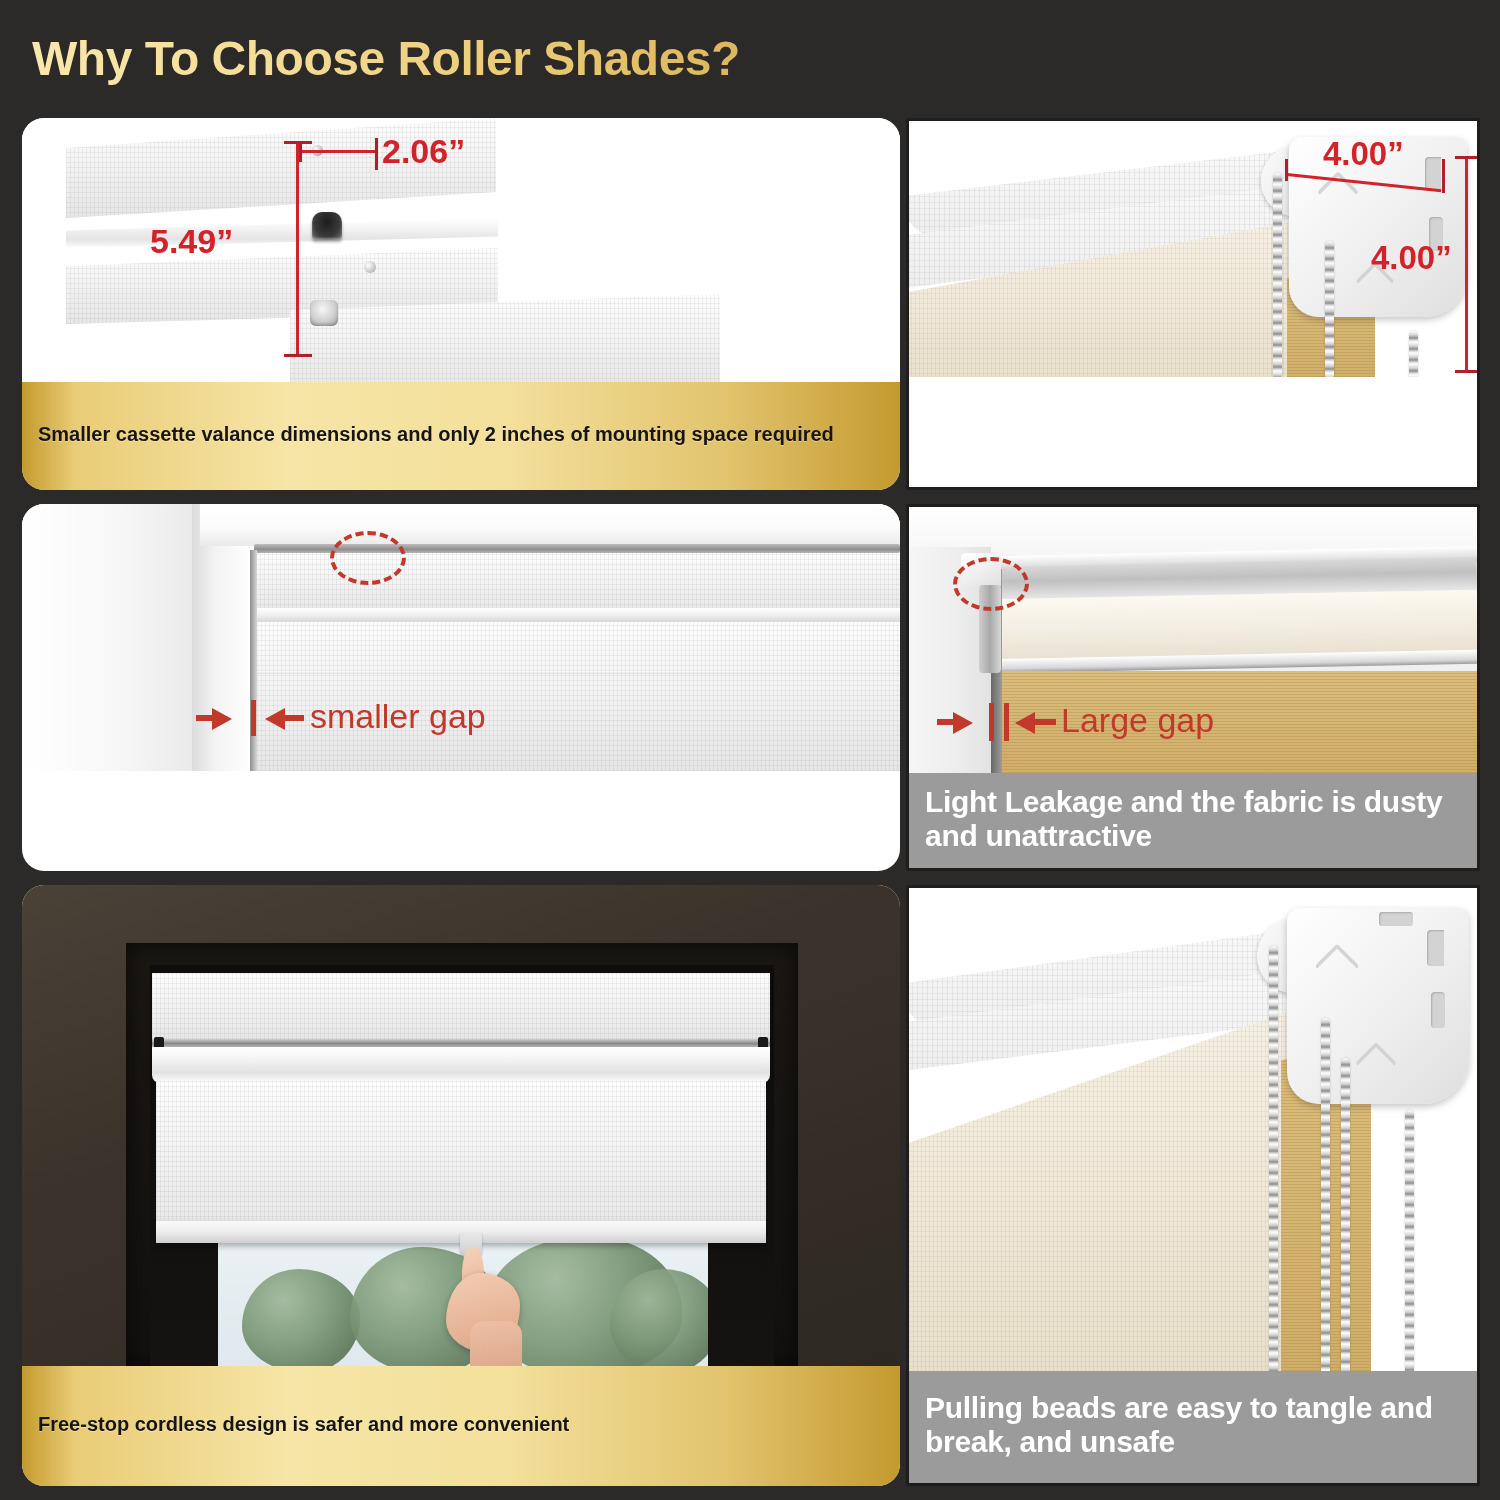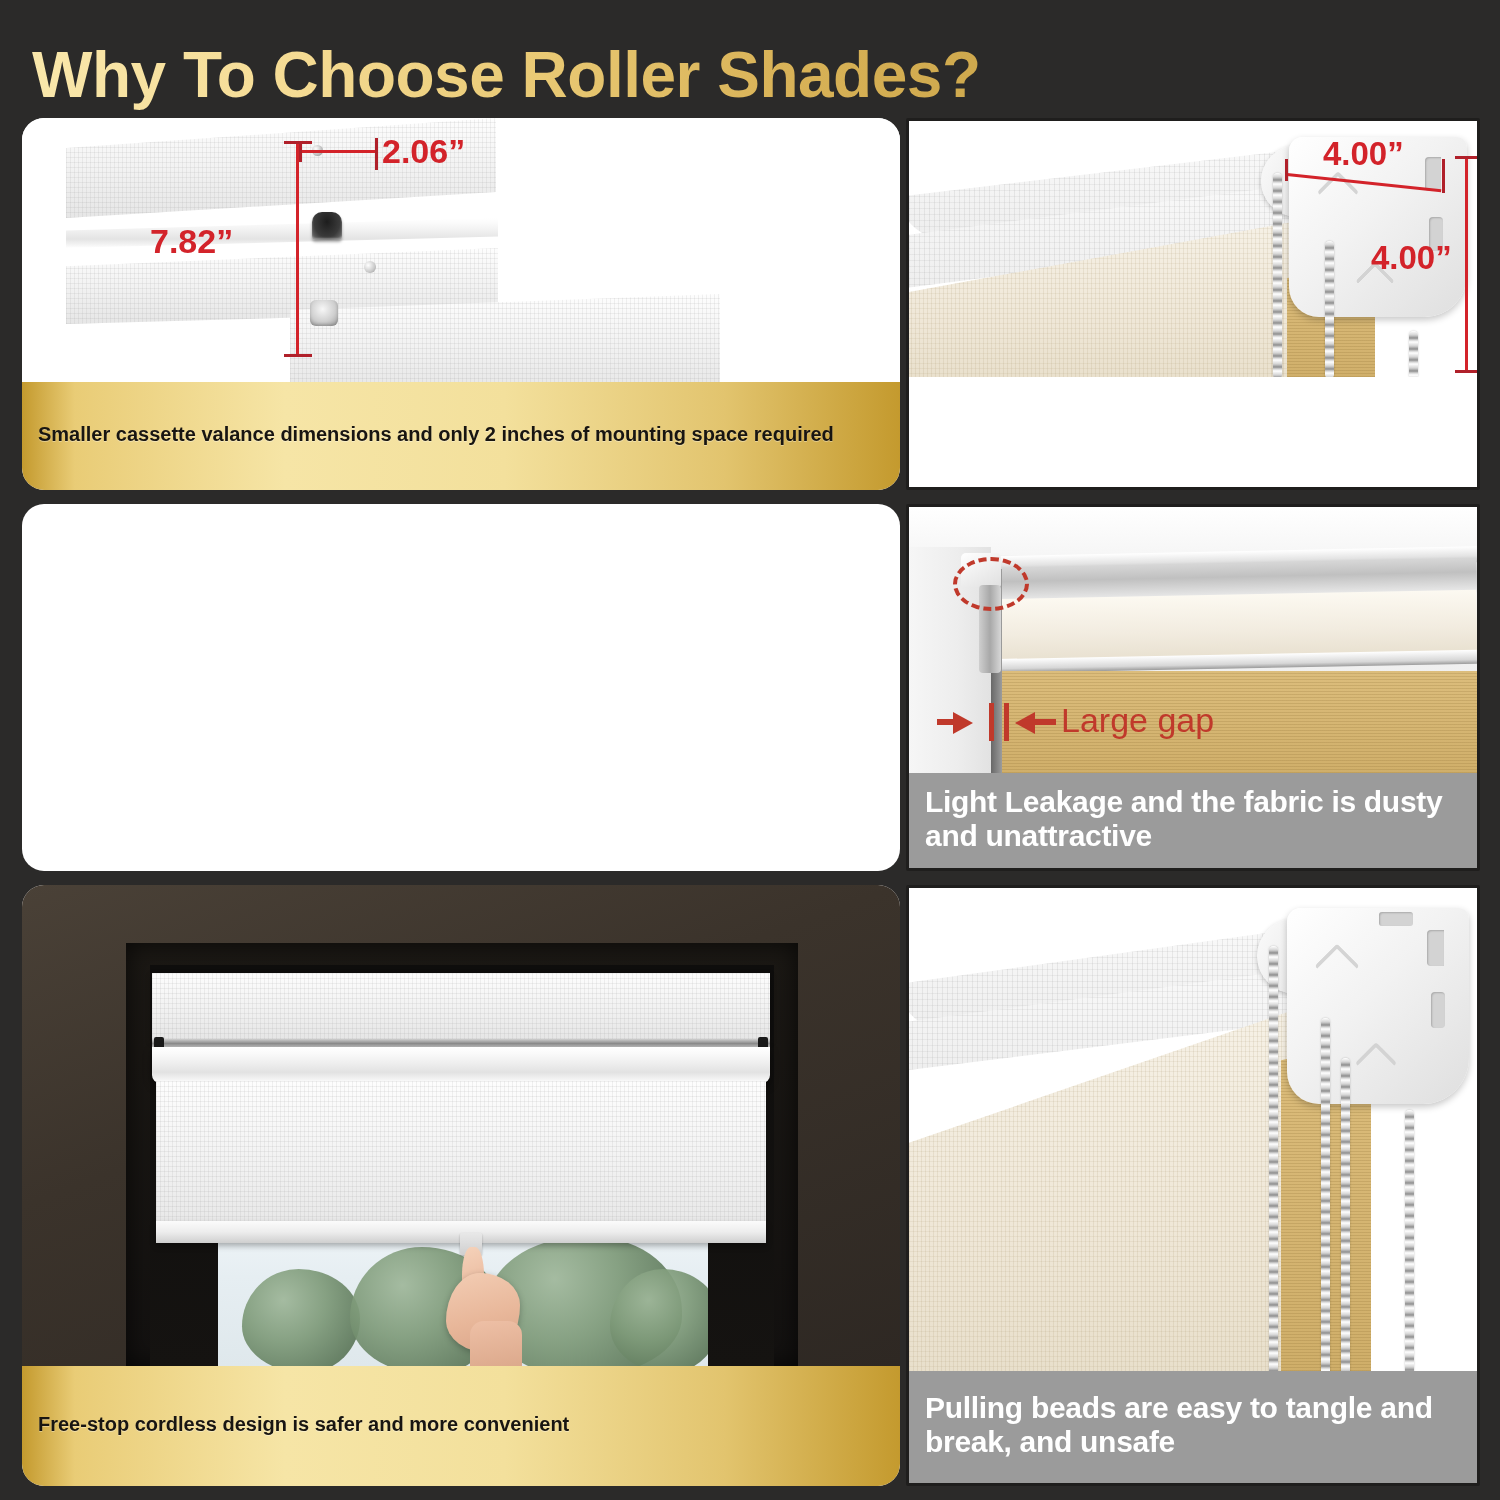--- a/index.html
+++ b/index.html
@@ -19,34 +19,33 @@
     background: #2b2a29;
   }
 
   
   .title {
     position: absolute;
     left: 32px;
     top: 18px;
     width: 1060px;
     height: 82px;
-    font-size: 64px;
+    font-size: 48px;
     font-weight: bold;
     line-height: 82px;
     letter-spacing: -0.5px;
     white-space: nowrap;
     background: linear-gradient(90deg,
         #f9e7ab 0%, #f6dd97 22%, #e9c974 48%,
         #d9b358 70%, #c9a347 100%);
     -webkit-background-clip: text;
     background-clip: text;
     color: transparent;
     -webkit-text-fill-color: transparent;
     text-shadow: none;
-    margin-top: 16px;
   }
   .title::after {
     content: "";
     position: absolute;
     inset: 0;
     pointer-events: none;
   }
 
   
   .grid {
@@ -343,21 +342,21 @@
 
         <div class="dim-line" style="left:278px; top:32px; width:78px; height:3px;"></div>
         <div class="tick" style="left:277px; top:24px; width:3px; height:20px;"></div>
         <div class="tick" style="left:353px; top:20px; width:3px; height:32px;"></div>
         <div class="dim-label" style="left:360px; top:14px; font-size:34px;">2.06”</div>
 
         <div class="dim-line" style="left:276px; top:22px; width:3px; height:0px;"></div>
         <div class="dim-line" style="left:274px; top:24px; width:3px; height:215px;"></div>
         <div class="tick" style="left:262px; top:23px; width:28px; height:3px;"></div>
         <div class="tick" style="left:262px; top:236px; width:28px; height:3px;"></div>
-        <div class="dim-label" style="left:128px; top:104px; font-size:34px;">7.82”</div>
+        <div class="dim-label" style="left:128px; top:104px; font-size:34px;">5.49”</div>
       </div>
 
       <div class="caption gold">
         <span class="caption-text">Smaller cassette valance dimensions and only 2 inches of mounting space required</span>
       </div>
     </div>
 
     <div class="panel bad c-right r-1">
       <div class="photo" style="height:256px;background:#ffffff;">
 
@@ -397,20 +396,56 @@
 
         <div class="dim-line" style="left:556px; top:36px; width:3px; height:216px;"></div>
         <div class="tick" style="left:546px; top:35px; width:24px; height:3px;"></div>
         <div class="tick" style="left:546px; top:249px; width:24px; height:3px;"></div>
         <div class="dim-label" style="left:462px; top:118px; font-size:33px;">4.00”</div>
       </div>
 
     </div>
 
     <div class="panel good c-left r-2">
+      <div class="photo" style="height:267px;background:#fafafa;">
+
+        <div class="casing" style="left:0; top:0; width:178px; height:267px;"></div>
+        <div class="casing-edge" style="left:170px; top:0; width:62px; height:267px;"></div>
+
+        <div class="casing" style="left:178px; top:0; width:700px; height:42px;
+                    background:linear-gradient(180deg,#ffffff 0%,#fbfbfb 55%,#eaeaea 100%);"></div>
+
+        <div class="headrail" style="left:232px; top:40px; width:646px; height:9px;
+                    background:linear-gradient(180deg,#bdbdbd 0%,#8f8f8f 60%,#b5b5b5 100%);"></div>
+
+        <div class="fab-white" style="position:absolute;left:234px;top:49px;width:644px;height:62px;"></div>
+        <div style="position:absolute;left:234px;top:104px;width:644px;height:14px;
+                    background:linear-gradient(180deg,#ffffff 0%,#f0f0f0 50%,#d8d8d8 100%);
+                    box-shadow:0 2px 3px rgba(0,0,0,.10);"></div>
+
+        <div style="position:absolute;left:228px;top:46px;width:7px;height:221px;
+                    background:linear-gradient(90deg,#8e8e8e 0%,#b9b9b9 60%,#d6d6d6 100%);"></div>
+
+        <div class="fab-white" style="position:absolute;left:235px;top:118px;width:643px;height:149px;"></div>
+        <div style="position:absolute;left:235px;top:167px;width:643px;height:3px;
+                    background:linear-gradient(180deg,rgba(255,255,255,.9),rgba(190,190,190,.45));"></div>
+
+        <div class="dash-ellipse" style="left:308px; top:27px; width:76px; height:54px;"></div>
+
+        <div class="red-bar" style="left:229px; top:196px; width:5px; height:36px;"></div>
+        <div style="position:absolute;left:190px;top:204px;width:0;height:0;
+                    border-top:11px solid transparent;border-bottom:11px solid transparent;
+                    border-left:20px solid #c0392b;"></div>
+        <div class="red-bar" style="left:174px; top:211px; width:20px; height:6px;"></div>
+        <div style="position:absolute;left:243px;top:204px;width:0;height:0;
+                    border-top:11px solid transparent;border-bottom:11px solid transparent;
+                    border-right:20px solid #c0392b;"></div>
+        <div class="red-bar" style="left:262px; top:211px; width:20px; height:6px;"></div>
+        <div class="ann-red" style="left:288px; top:193px; font-size:34px;">smaller gap</div>
+      </div>
 
     </div>
 
     <div class="panel bad c-right r-2">
       <div class="photo" style="height:272px;">
         <div class="p4-bg"></div>
 
         <div style="position:absolute;left:0;top:0;width:100%;height:48px;
                     background:linear-gradient(180deg,#ffffff 0%,#f6f6f6 100%);"></div>
 

